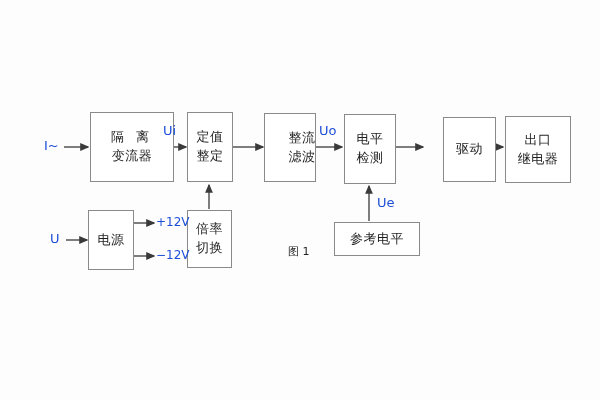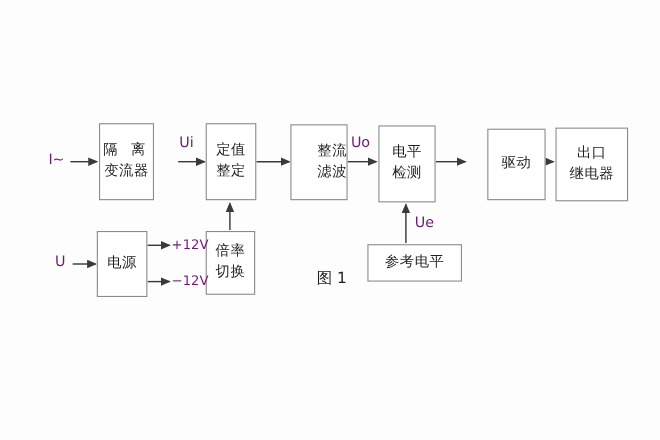--- a/index.html
+++ b/index.html
@@ -34,29 +34,29 @@
     color: #1f1f1f;
     letter-spacing: 0.5px;
   }
   .box .ln {
     display: block;
     white-space: nowrap;
   }
   .lbl {
     position: absolute;
     font-size: 13px;
-    color: #701a75;
+    color: #1d4ed8;
     white-space: nowrap;
   }
   .lbl-sm {
     font-size: 12px;
   }
   .caption {
     position: absolute;
-    font-size: 14px;
+    font-size: 11px;
     color: #1f1f1f;
     white-space: nowrap;
   }
   svg.wires {
     position: absolute;
     left: 0;
     top: 0;
     width: 600px;
     height: 400px;
     pointer-events: none;
@@ -94,21 +94,21 @@
 
       <line x1="134" y1="223" x2="154" y2="223" marker-end="url(#ah)"></line>
       <line x1="134" y1="256" x2="154" y2="256" marker-end="url(#ah)"></line>
 
       <line x1="209" y1="209" x2="209" y2="185" marker-end="url(#ah)"></line>
 
       <line x1="369" y1="221" x2="369" y2="186" marker-end="url(#ah)"></line>
     </g>
   </svg>
 
-  <div class="box" style="left:90px; top:112px; width:50px; height:70px;">
+  <div class="box" style="left:90px; top:112px; width:84px; height:70px;">
     <span class="ln spaced">隔 离</span>
     <span class="ln">变流器</span>
   </div>
 
   <div class="box" style="left:187px; top:112px; width:46px; height:70px;">
     <span class="ln">定值</span>
     <span class="ln">整定</span>
   </div>
 
   <div class="box" style="left:264px; top:113px; width:52px; height:69px;padding-left:24px;">

